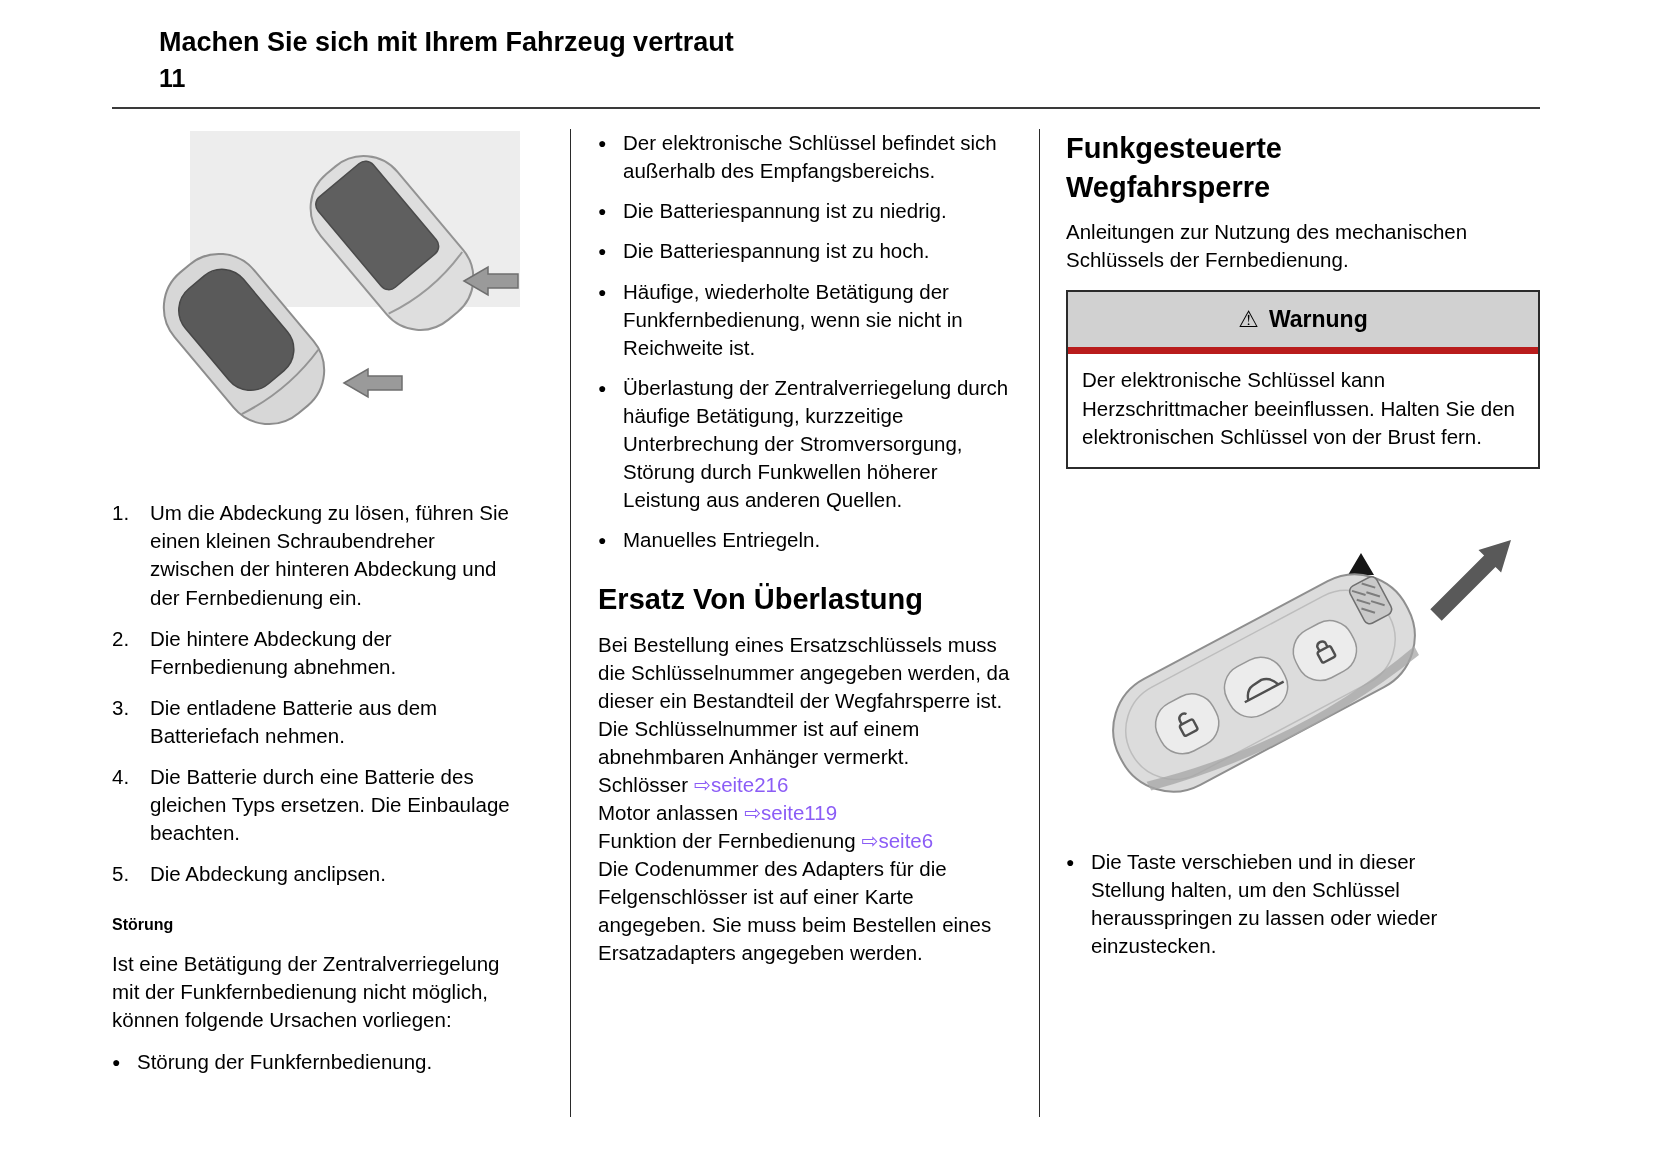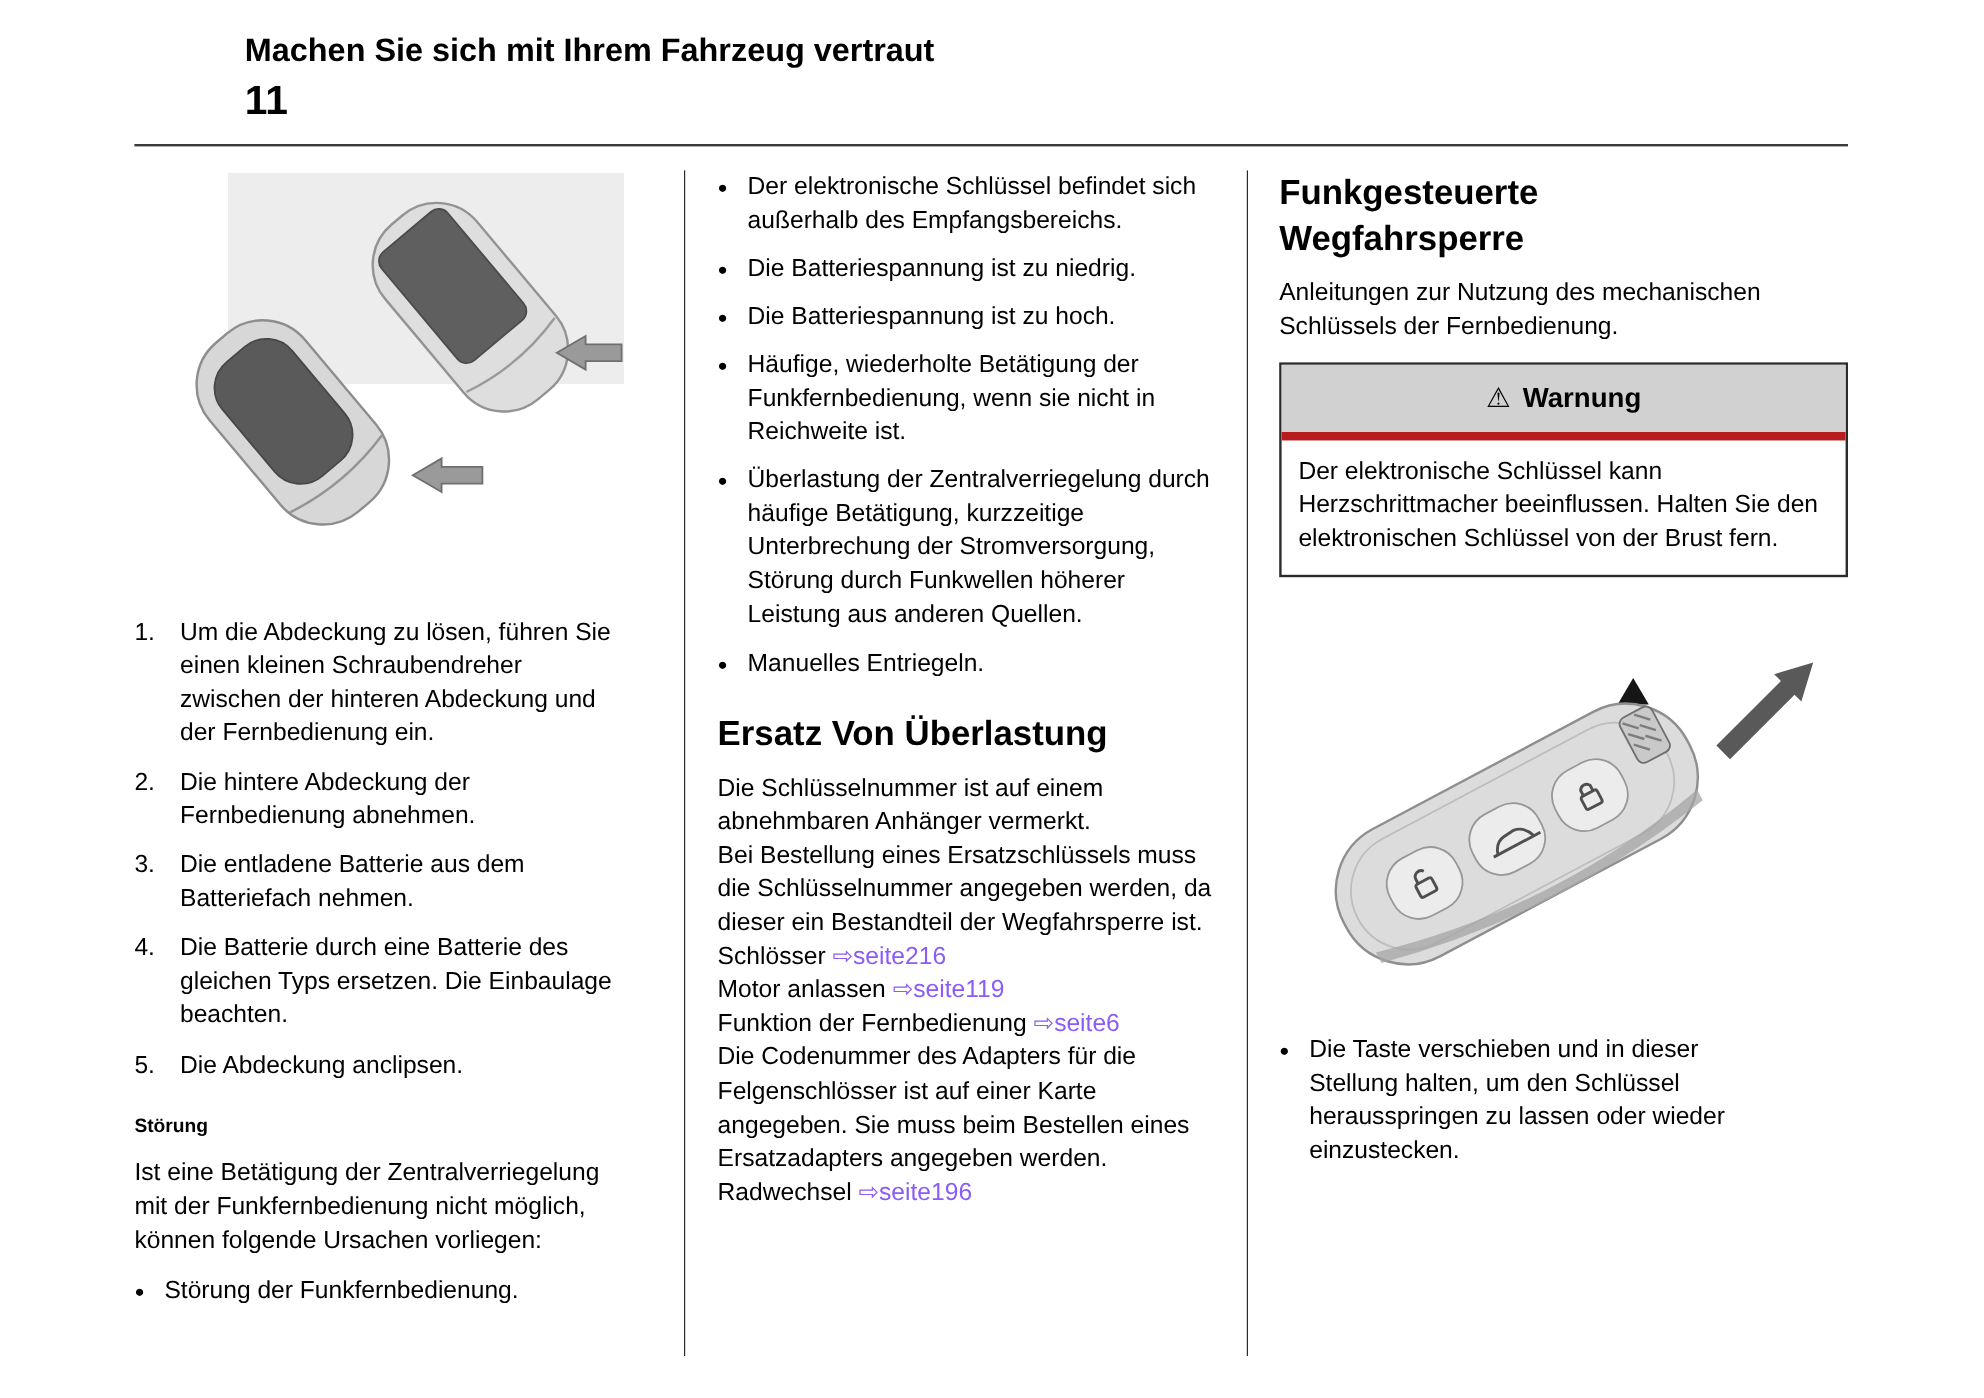--- a/index.html
+++ b/index.html
@@ -12,21 +12,21 @@
     overflow: hidden;
   }
   .page { padding: 24px 113px 0 112px; height: 100%; }
 
   
   .page-header {
     display: flex; align-items: baseline; justify-content: flex-end;
     border-bottom: 2px solid #3a3a3a; padding-bottom: 12px; flex-direction: column;
   }
   .page-header .title { font-size: 27px; font-weight: bold; margin: 0; }
-  .page-header .page-num { font-size: 34px; font-weight: bold; margin-left: 92px; margin-right: 28px; }
+  .page-header .page-num { font-size: 25px; font-weight: bold; margin-left: 47px; margin-right: 28px; }
 
   
   .columns { display: flex; margin-top: 20px; min-height: 988px; }
   .divider { width: 1px; background: #2a2a2a; }
   .col-1 { width: 458px; padding-right: 48px; }
   .col-2 { width: 468px; padding: 0 27px; }
   .col-3 { flex: 1; padding-left: 26px; }
   .narrow { max-width: 416px; }
 
   p { margin: 0; }
@@ -152,42 +152,38 @@
         <span class="bullet-dot">●</span>
         <span class="bullet-text">Überlastung der Zentralverriegelung durch häufige Betätigung, kurzzeitige Unterbrechung der Stromversorgung, Störung durch Funkwellen höherer Leistung aus anderen Quellen.</span>
       </div>
       <div class="bullet-item">
         <span class="bullet-dot">●</span>
         <span class="bullet-text">Manuelles Entriegeln.</span>
       </div>
 
       <h2 class="section-heading after-bullets">Ersatz Von Überlastung</h2>
 
+      <p>Bei Bestellung eines Ersatzschlüssels muss die Schlüsselnummer angegeben werden, da dieser ein Bestandteil der Wegfahrsperre ist.</p>
       <p>Die Schlüsselnummer ist auf einem abnehmbaren Anhänger vermerkt.</p>
-      <p>Bei Bestellung eines Ersatzschlüssels muss die Schlüsselnummer angegeben werden, da dieser ein Bestandteil der Wegfahrsperre ist.</p>
 
       <p class="ref-line">
         <span>Schlösser</span>
         <a>⇨seite216</a>
       </p>
       <p class="ref-line">
         <span>Motor anlassen</span>
         <a>⇨seite119</a>
       </p>
       <p class="ref-line">
         <span>Funktion der Fernbedienung</span>
         <a>⇨seite6</a>
       </p>
 
       <p>Die Codenummer des Adapters für die Felgenschlösser ist auf einer Karte angegeben. Sie muss beim Bestellen eines Ersatzadapters angegeben werden.</p>
 
-      <p class="ref-line">
-        <span>Radwechsel</span>
-        <a>⇨seite196</a>
-      </p>
     </div>
 
     <div class="divider"></div>
 
     <div class="col-3">
 
       <h2 class="section-heading">
         <span style="display:block">Funkgesteuerte</span>
         <span style="display:block">Wegfahrsperre</span>
       </h2>

